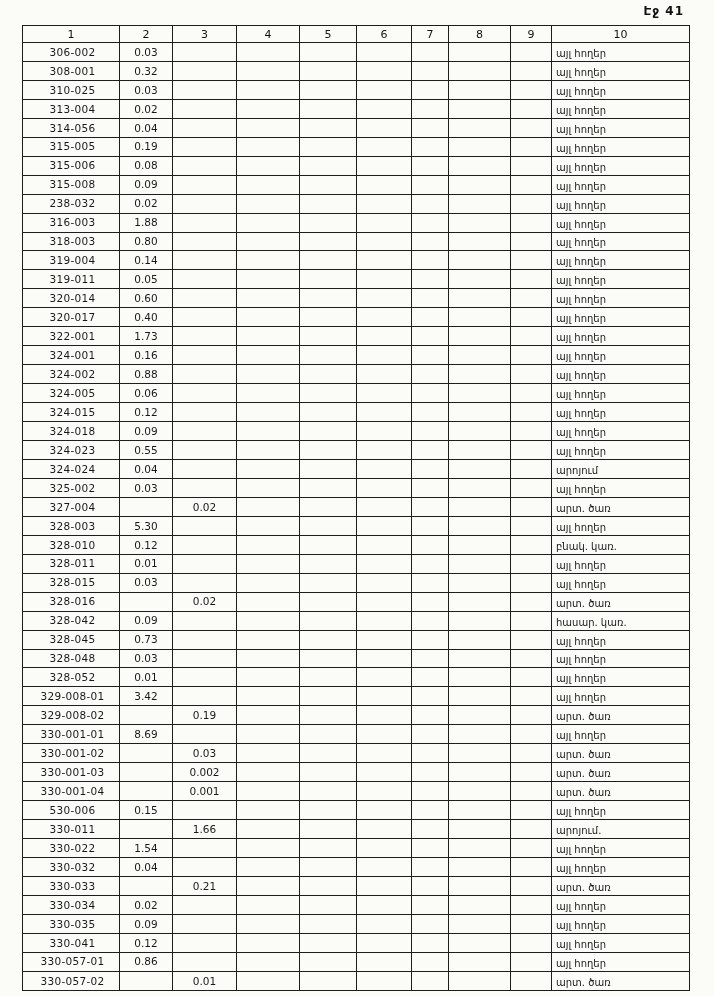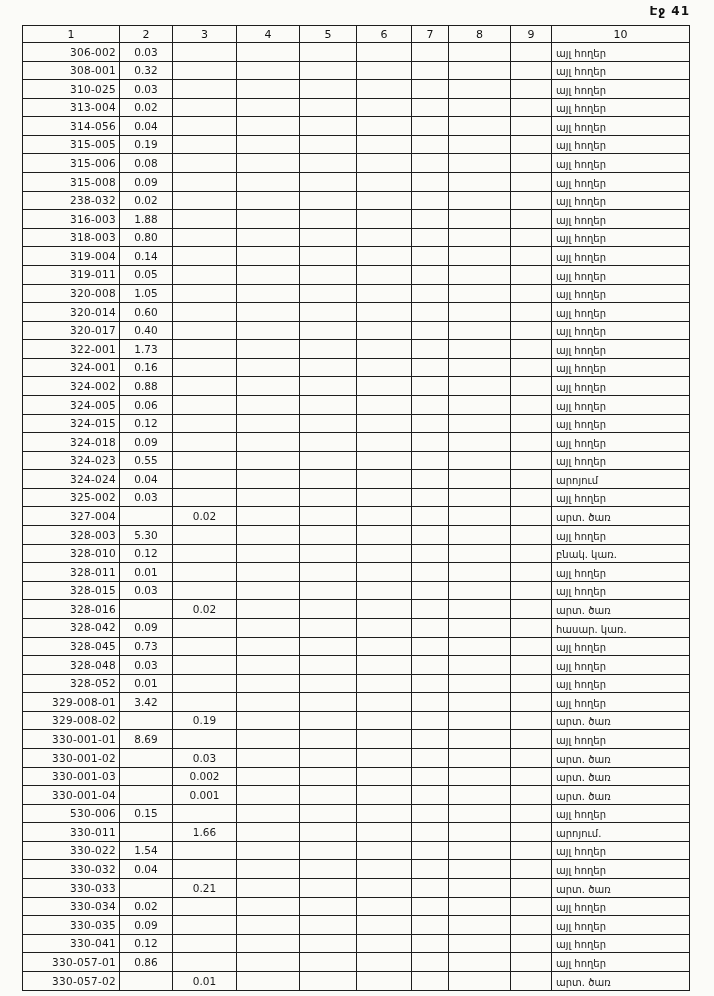--- a/index.html
+++ b/index.html
@@ -9,21 +9,21 @@
     height: 996px;
     background: #fbfbf8;
     font-family: "DejaVu Sans", sans-serif;
     color: #191919;
     position: relative;
     overflow: hidden;
   }
   .page-label {
     position: absolute;
     top: 4px;
-    right: 24px;
+    right: 30px;
     font-size: 12px;
     font-weight: bold;
     letter-spacing: 1px;
     color: #111;
   }
   table.doc-table {
     position: absolute;
     left: 22px;
     top: 25px;
     width: 667px;
@@ -43,21 +43,21 @@
     font-size: 11px;
     font-weight: normal;
     text-align: center;
     padding: 0;
     color: #111;
   }
   .doc-table td {
     font-size: 10.5px;
     padding: 0 3px;
   }
-  td.c-code { text-align: right; padding-left: 6px; letter-spacing: 0.3px; }
+  td.c-code { text-align: center; padding-left: 6px; letter-spacing: 0.3px; }
   td.c-num  { text-align: center; }
   td.c-land { text-align: left; font-size: 10px; padding-left: 4px; vertical-align: bottom; padding-bottom: 2px; }
 </style>
 </head>
 <body>
 
 <div class="page-label">Էջ 41</div>
 
 <table class="doc-table">
   <colgroup>
@@ -249,32 +249,20 @@
     <td class="c-num"></td>
     <td></td>
     <td></td>
     <td></td>
     <td></td>
     <td></td>
     <td></td>
     <td class="c-land">այլ հողեր</td>
   </tr>
 
-  <tr>
-    <td class="c-code">320-008</td>
-    <td class="c-num">1.05</td>
-    <td class="c-num"></td>
-    <td></td>
-    <td></td>
-    <td></td>
-    <td></td>
-    <td></td>
-    <td></td>
-    <td class="c-land">այլ հողեր</td>
-  </tr>
 
   <tr>
     <td class="c-code">320-014</td>
     <td class="c-num">0.60</td>
     <td class="c-num"></td>
     <td></td>
     <td></td>
     <td></td>
     <td></td>
     <td></td>

